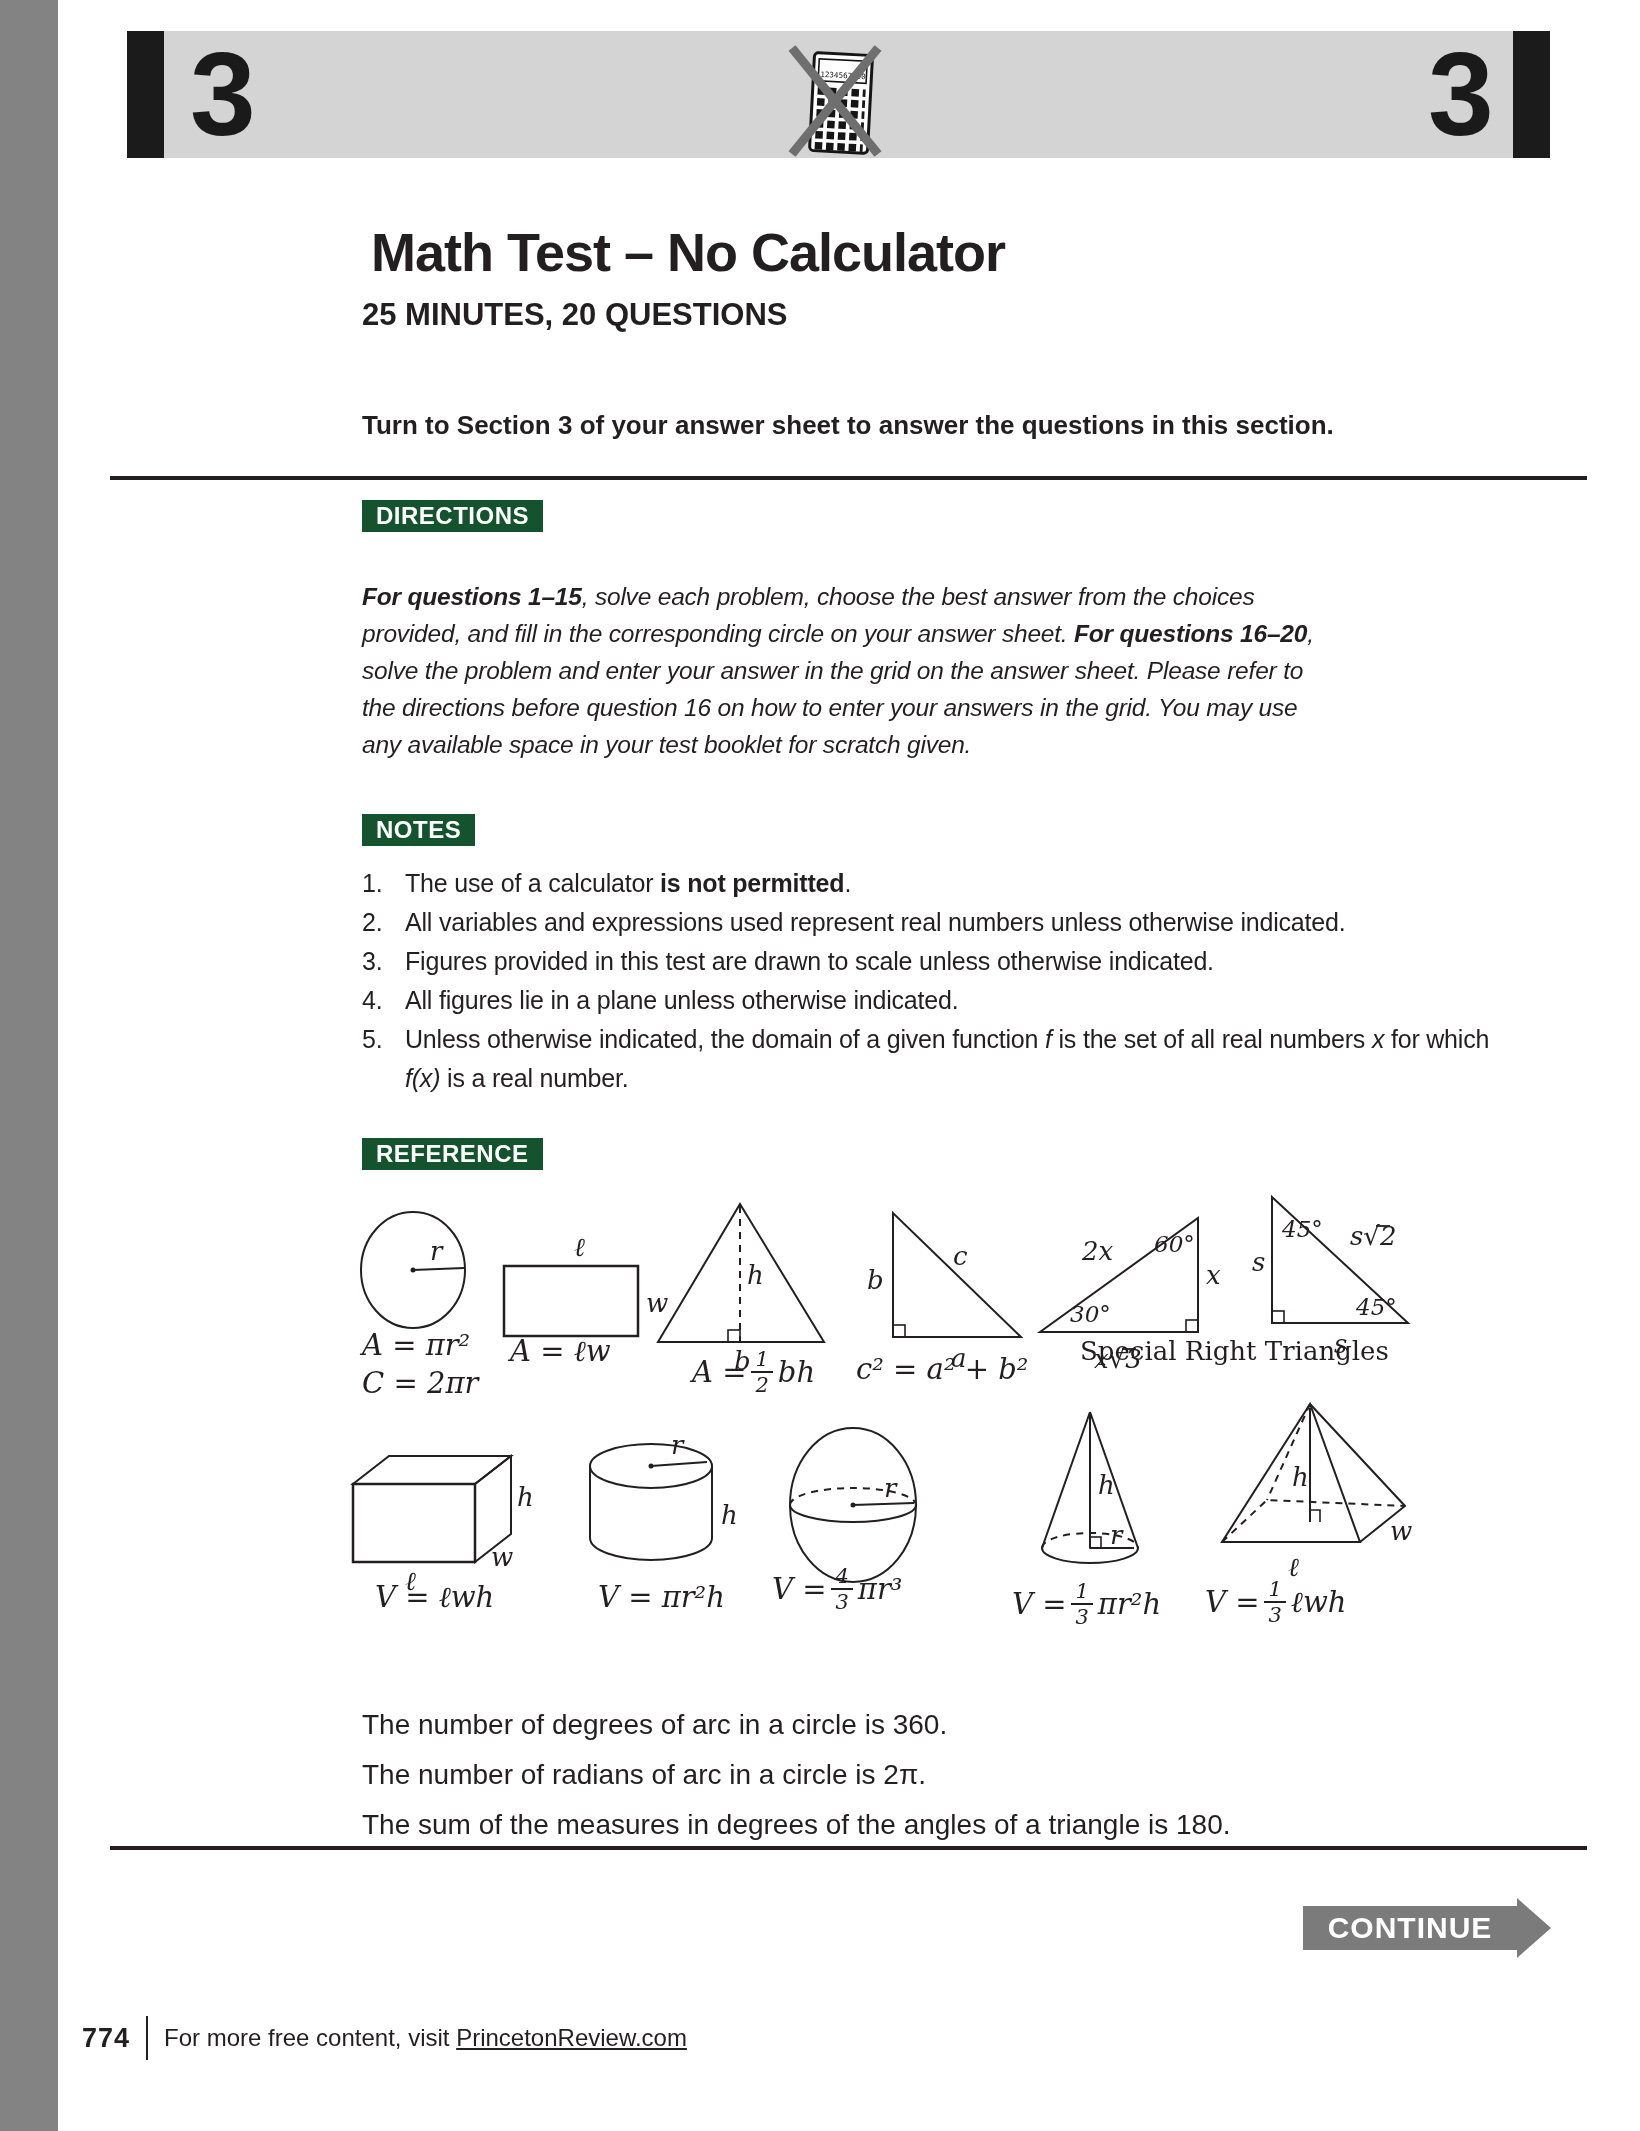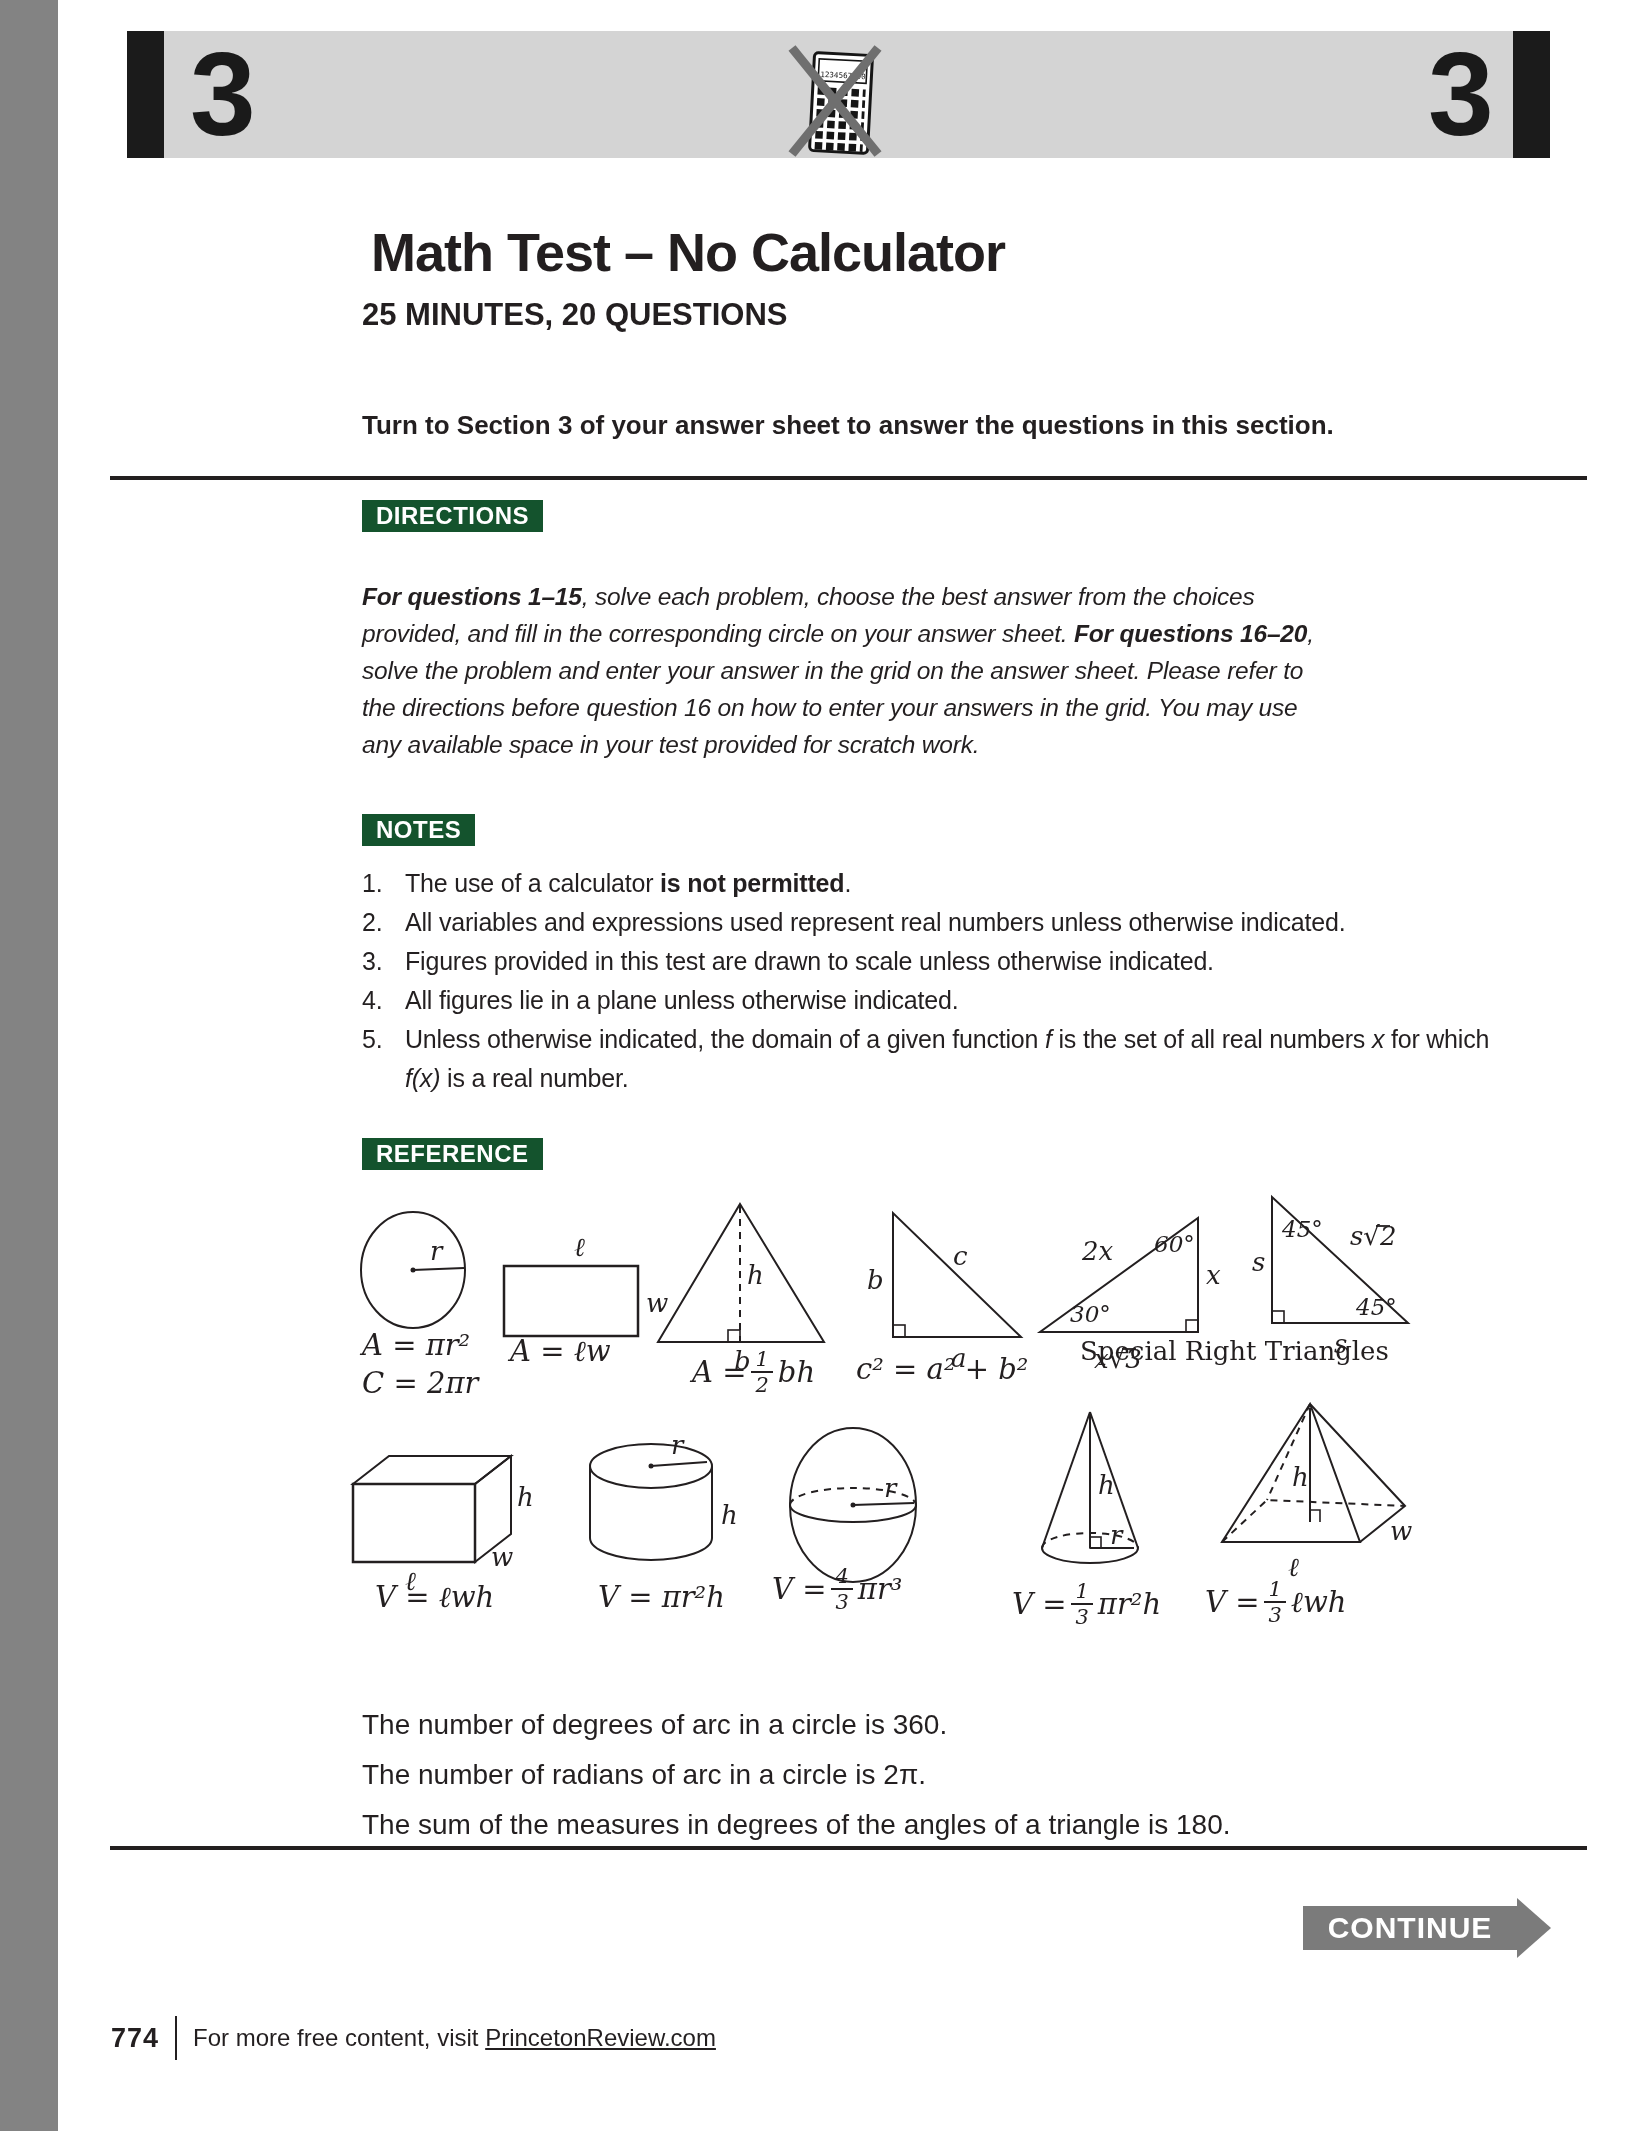--- a/index.html
+++ b/index.html
@@ -61,21 +61,21 @@
   .facts span{display:block;white-space:nowrap;}
 
   .continue{position:absolute;left:1303px;top:1898px;width:248px;height:60px;cursor:pointer;}
   .continue .bar{position:absolute;left:0;top:8px;width:214px;height:44px;background:#7b7b7b;
                  color:#fff;font-weight:bold;font-size:30px;display:flex;align-items:center;
                  justify-content:center;letter-spacing:1px;}
   .continue .head{position:absolute;left:214px;top:0;width:0;height:0;
                   border-top:30px solid transparent;border-bottom:30px solid transparent;
                   border-left:34px solid #7b7b7b;}
 
-  .footer{position:absolute;left:111px;top:2016px;display:flex;align-items:center;font-size:24px;}
+  .footer{position:absolute;left:82px;top:2016px;display:flex;align-items:center;font-size:24px;}
   .footer .pg{font-weight:bold;font-size:27px;letter-spacing:1px;}
   .footer .sep{width:2px;height:44px;background:#231f20;margin:0 16px;}
   .footer .link{text-decoration:underline;cursor:pointer;}
 </style>
 </head>
 <body>
 
 <div class="page">
 
   <div class="left-strip"></div>
@@ -109,21 +109,21 @@
   <div class="subtitle">25 MINUTES, 20 QUESTIONS</div>
   <div class="turnto">Turn to Section 3 of your answer sheet to answer the questions in this section.</div>
   <div class="rule rule1"></div>
 
   <div class="box-label dirbox">DIRECTIONS</div>
   <div class="dirpar">
     <span class="dline"><span class="b">For questions 1–15</span><span>, solve each problem, choose the best answer from the choices</span></span>
     <span class="dline"><span>provided, and fill in the corresponding circle on your answer sheet. </span><span class="b">For questions 16–20</span><span>,</span></span>
     <span class="dline">solve the problem and enter your answer in the grid on the answer sheet. Please refer to</span>
     <span class="dline">the directions before question 16 on how to enter your answers in the grid. You may use</span>
-    <span class="dline">any available space in your test provided for scratch work.</span>
+    <span class="dline">any available space in your test booklet for scratch given.</span>
   </div>
 
   <div class="box-label notesbox">NOTES</div>
   <div class="notes-list">
     <div class="note-item">
       <span class="note-num">1.</span>
       <span class="note-text nline"><span>The use of a calculator </span><span class="b">is not permitted</span><span>.</span></span>
     </div>
     <div class="note-item">
       <span class="note-num">2.</span>

